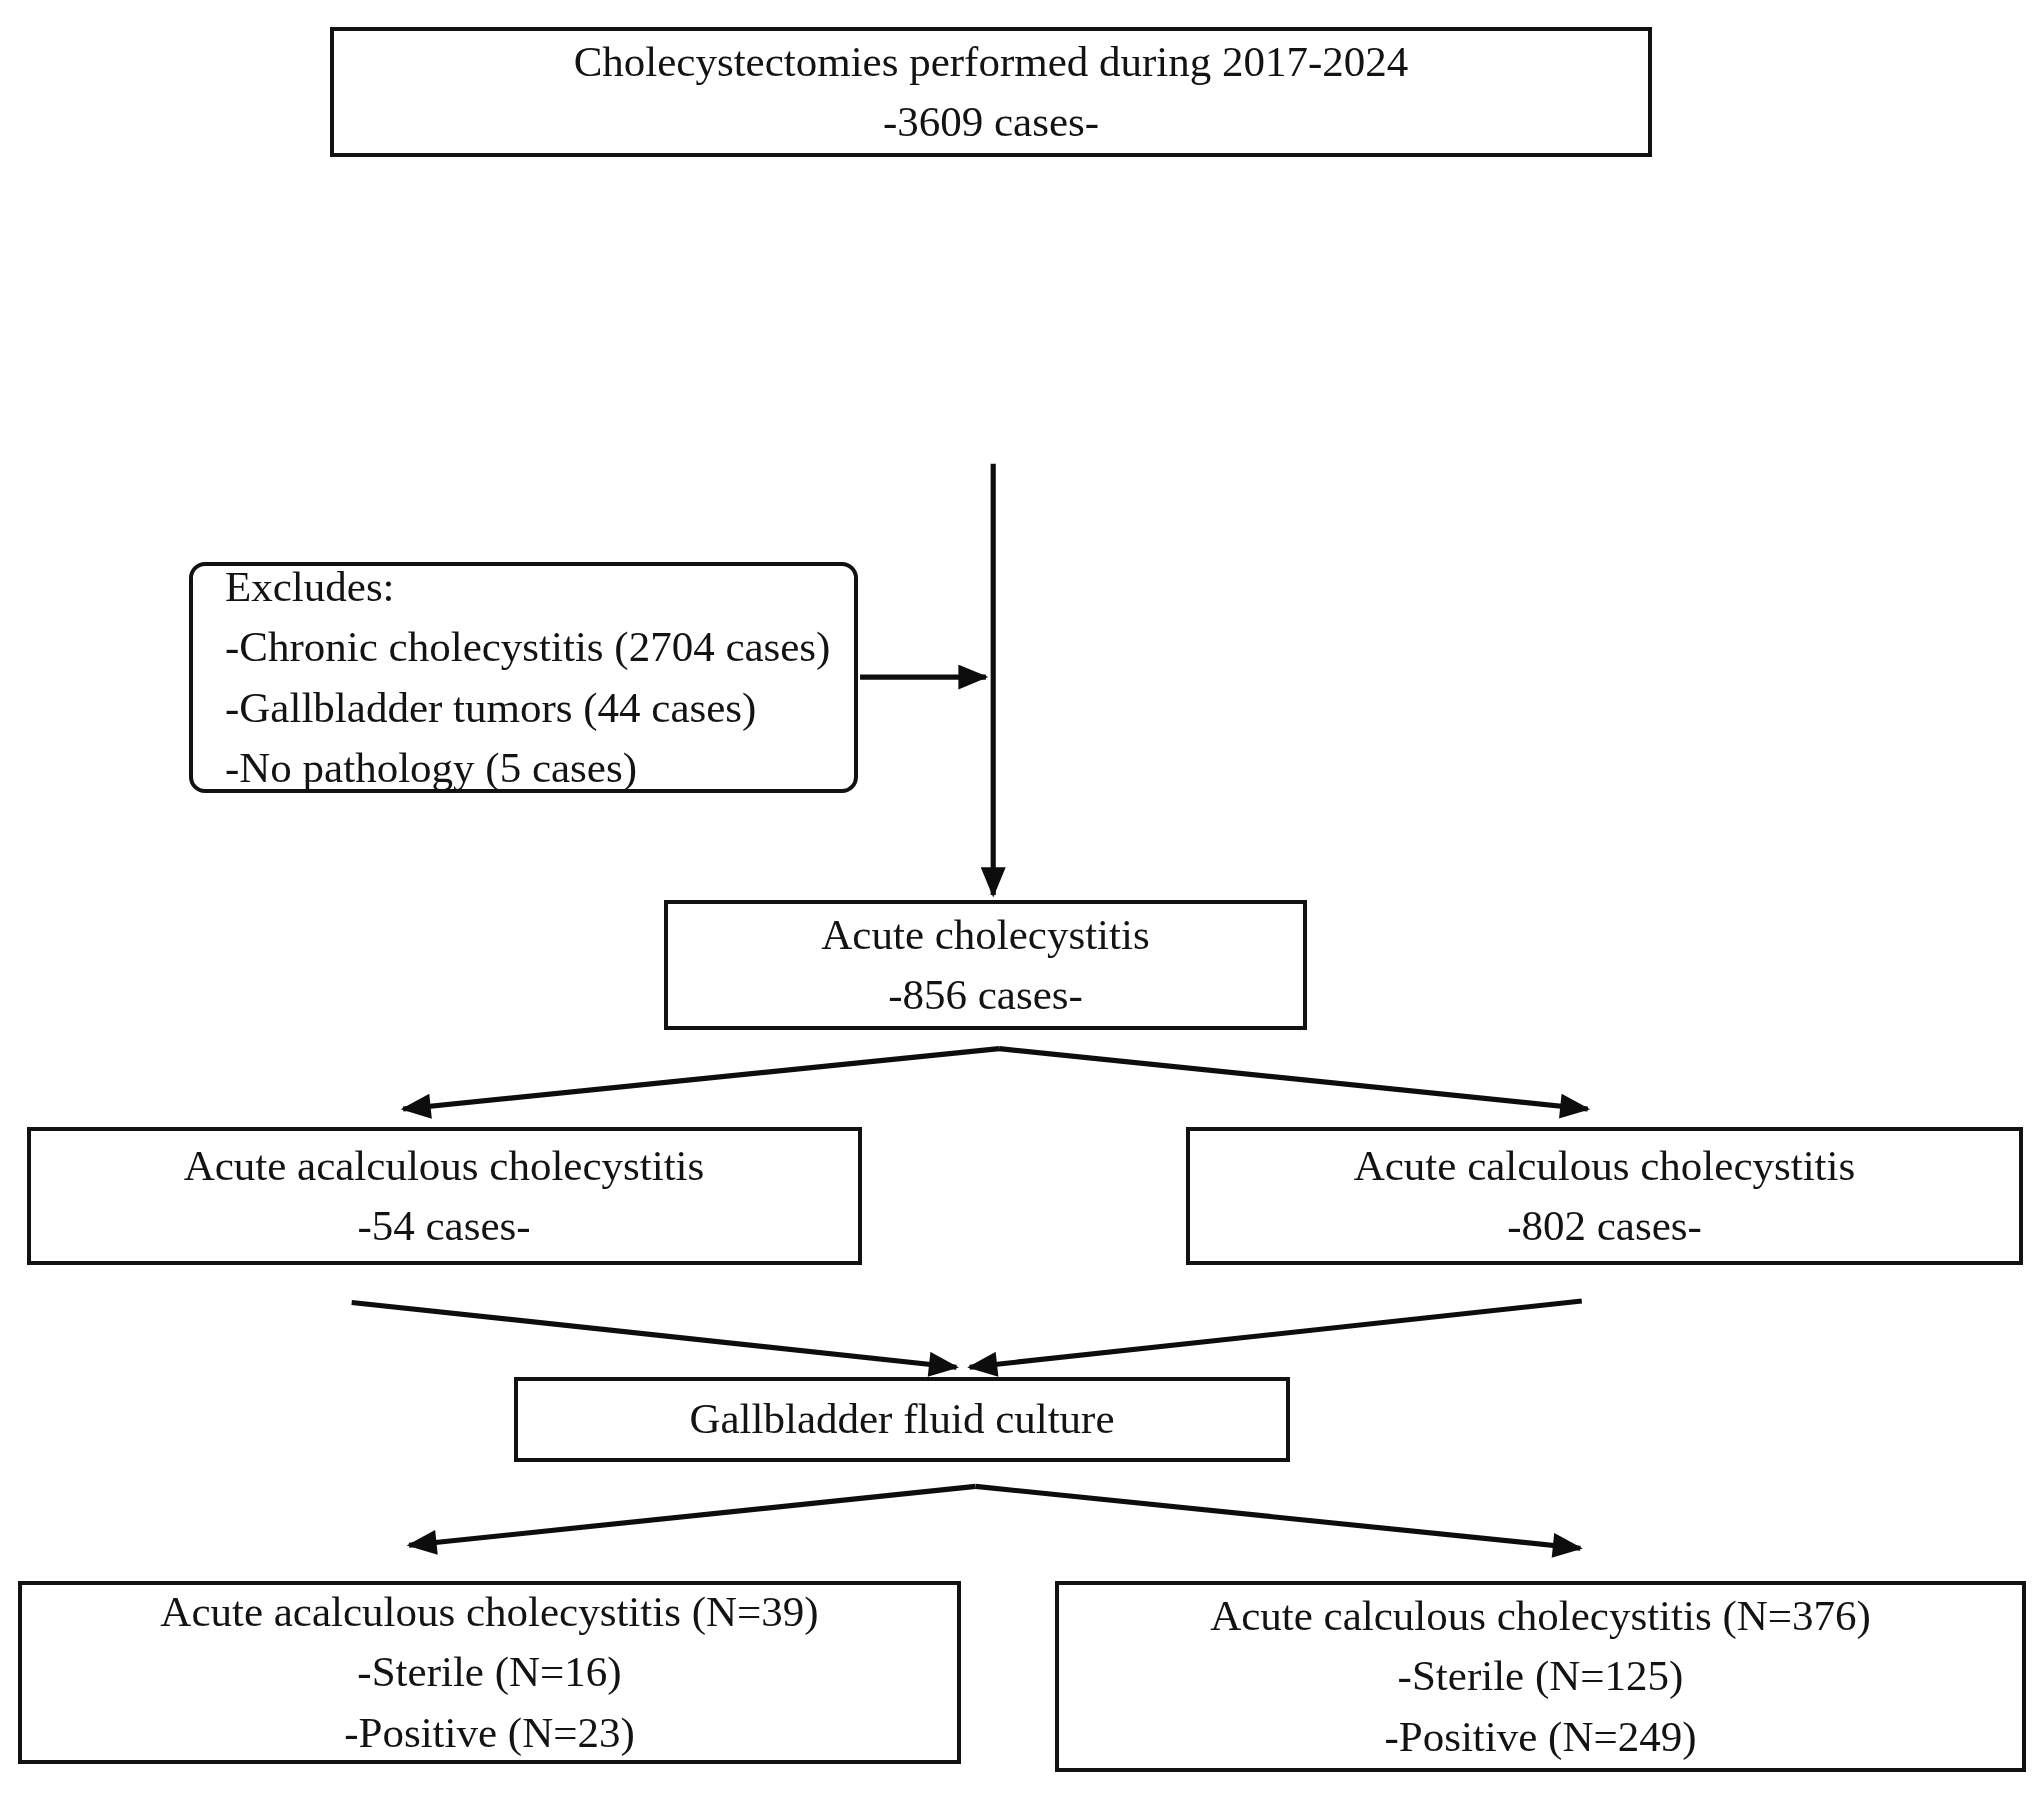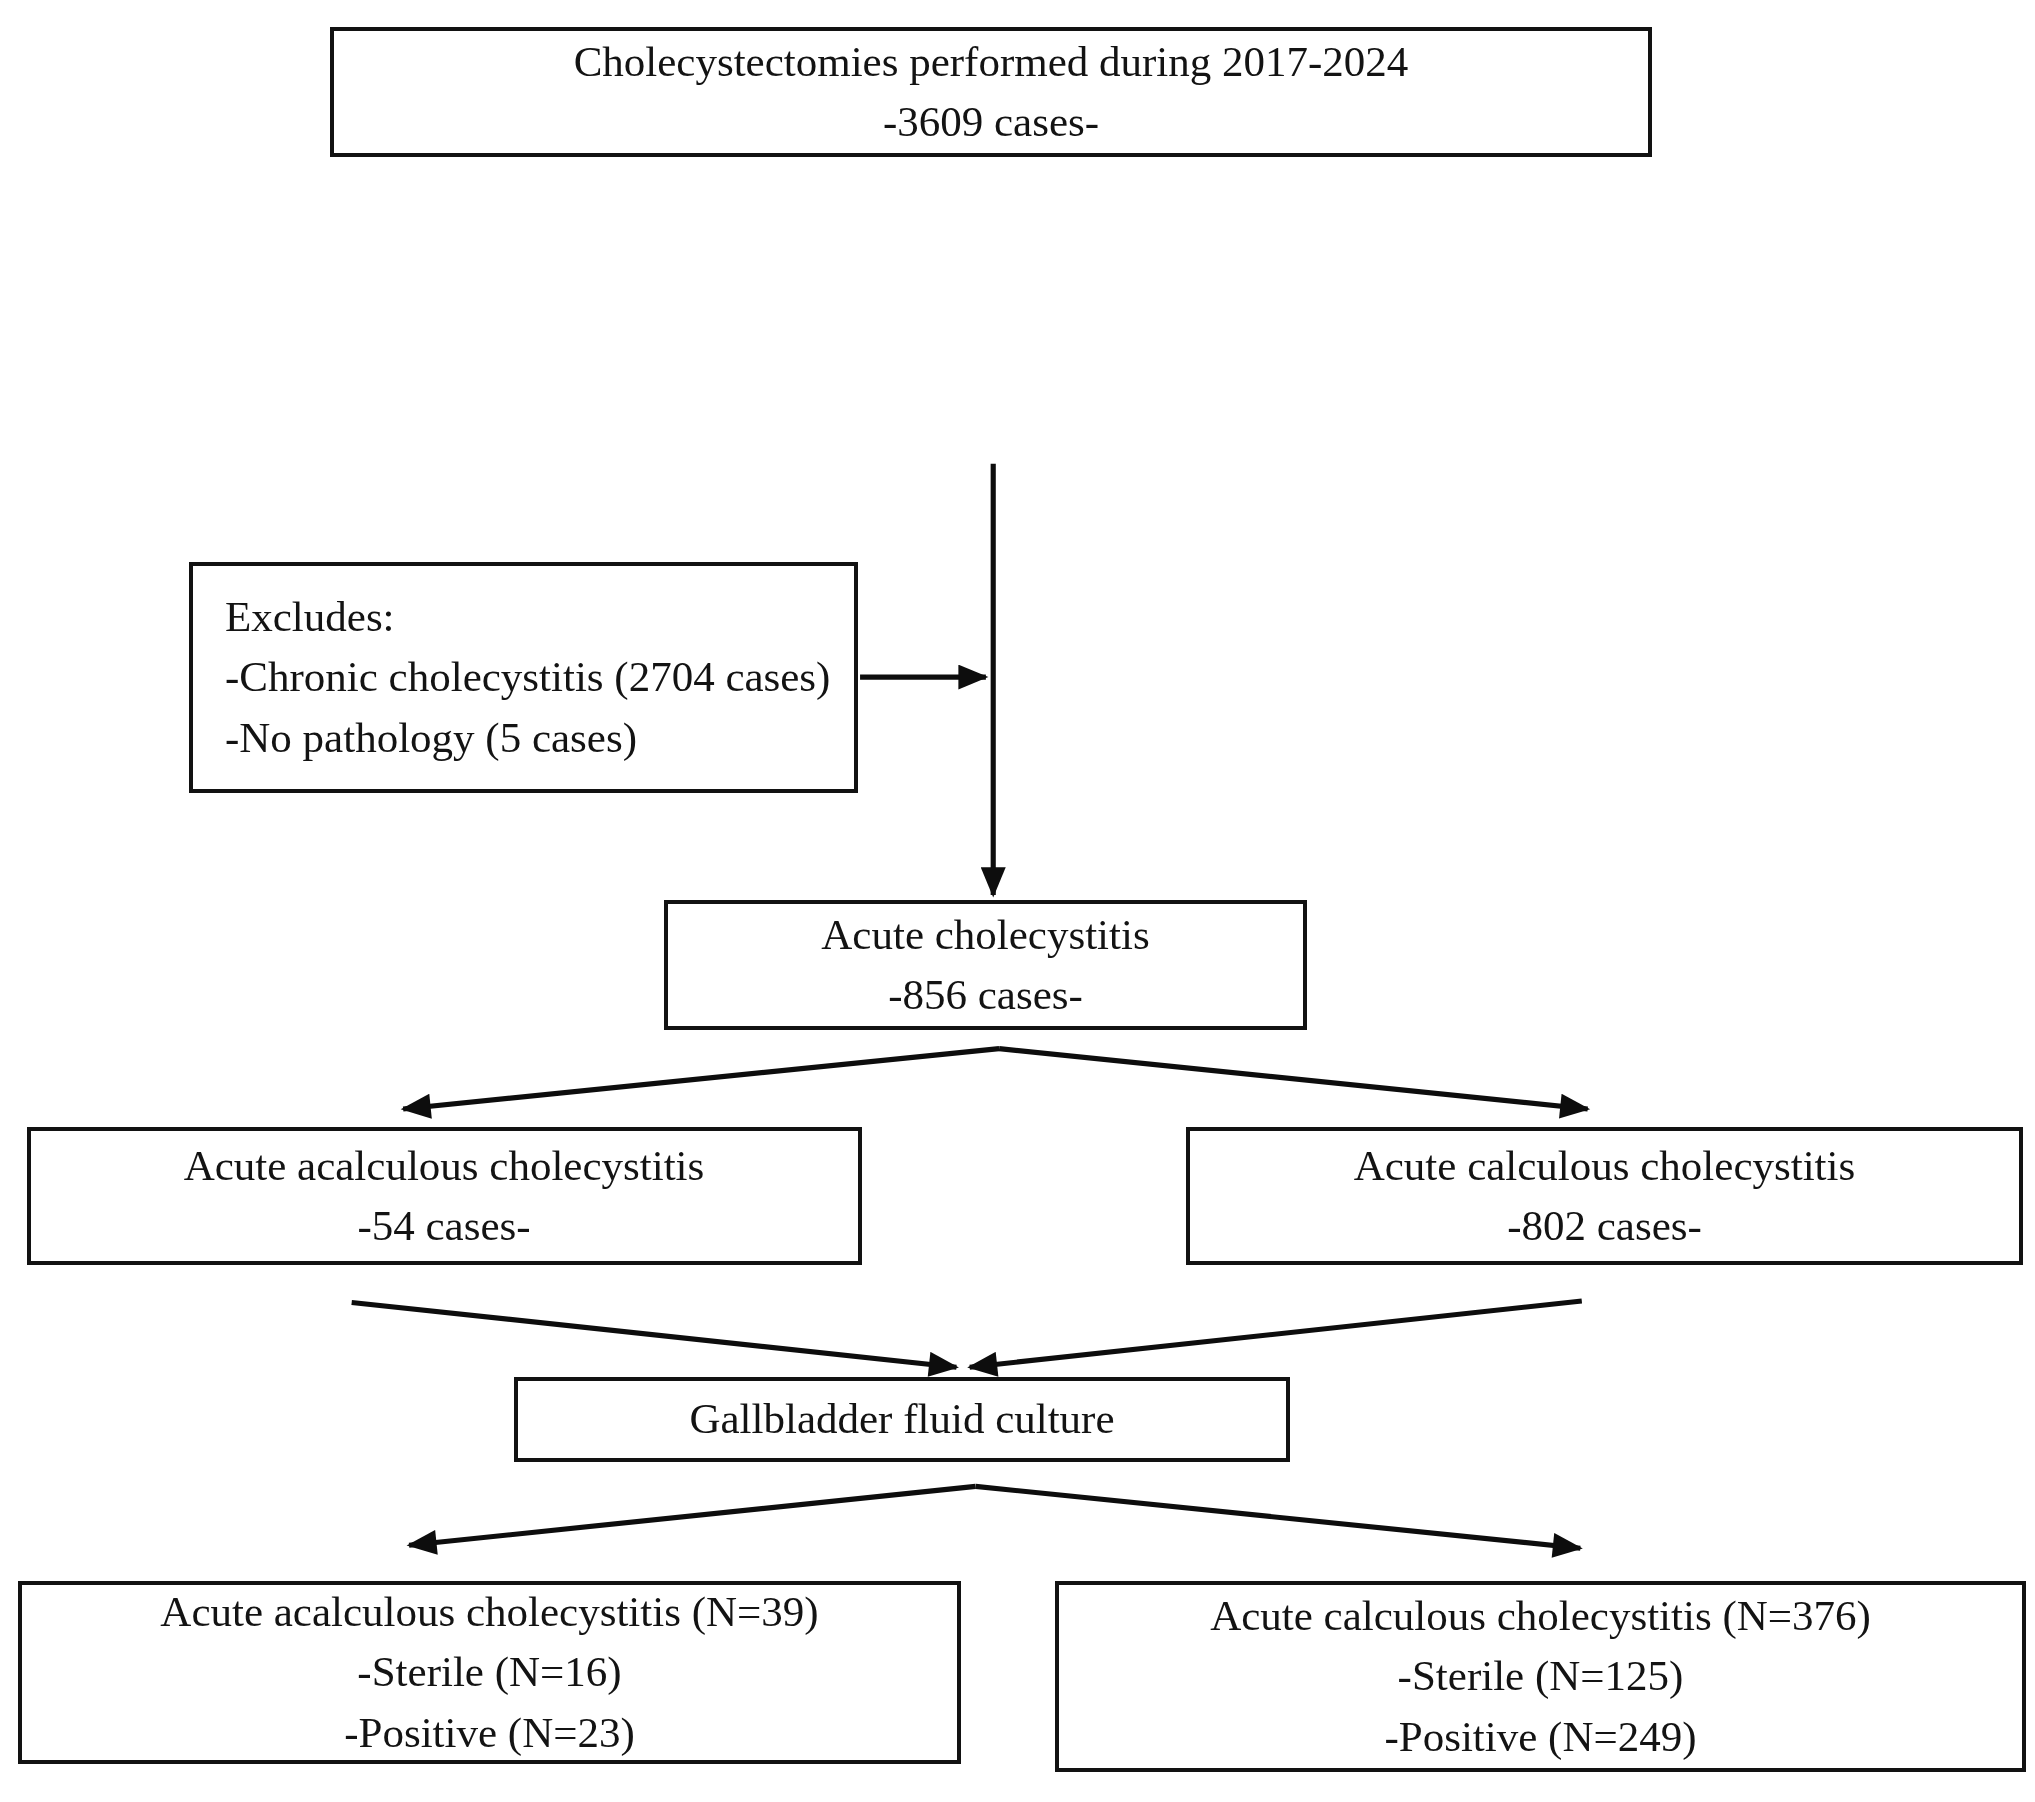--- a/index.html
+++ b/index.html
@@ -37,20 +37,21 @@
   }
   .flow-box .bline{
     display:block;
     white-space:nowrap;
   }
   .flow-box.left-align{
     align-items:flex-start;
     text-align:left;
     padding-left:32px;
     padding-right:22px;
+    border-radius:16px;
   }
   
   #box-total              {left:330px;  top:27px;   width:1322px; height:130px;}
   #box-pathology          {left:513px;  top:377px;  width:961px; height:85px;}
   #box-excludes           {left:189px;  top:562px;  width:669px;  height:231px;}
   #box-acute              {left:664px;  top:900px; width:643px;  height:130px;}
   #box-acalculous         {left:26.5px;   top:1127px; width:835px; height:138px;}
   #box-calculous          {left:1186px; top:1127px; width:837px; height:138px;}
   #box-culture            {left:514px;  top:1377px; width:776px; height:85px;}
   #box-acalculous-culture {left:18px;   top:1581px; width:943px; height:183px;}
@@ -95,20 +96,21 @@
 
   <div class="flow-box" id="box-total">
     <span class="bline">Cholecystectomies performed during 2017-2024</span>
     <span class="bline">-3609 cases-</span>
   </div>
 
 
   <div class="flow-box left-align" id="box-excludes">
     <span class="bline">Excludes:</span>
     <span class="bline">-Chronic cholecystitis (2704 cases)</span>
+    <span class="bline">-Gallbladder tumors (44 cases)</span>
     <span class="bline">-No pathology (5 cases)</span>
   </div>
 
   <div class="flow-box" id="box-acute">
     <span class="bline">Acute cholecystitis</span>
     <span class="bline">-856 cases-</span>
   </div>
 
   <div class="flow-box" id="box-acalculous">
     <span class="bline">Acute acalculous cholecystitis</span>

